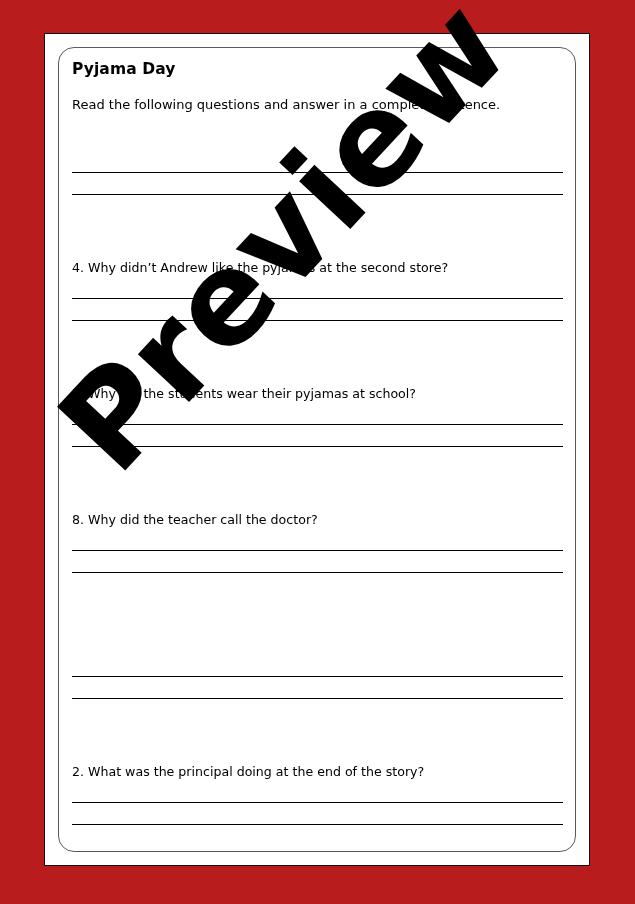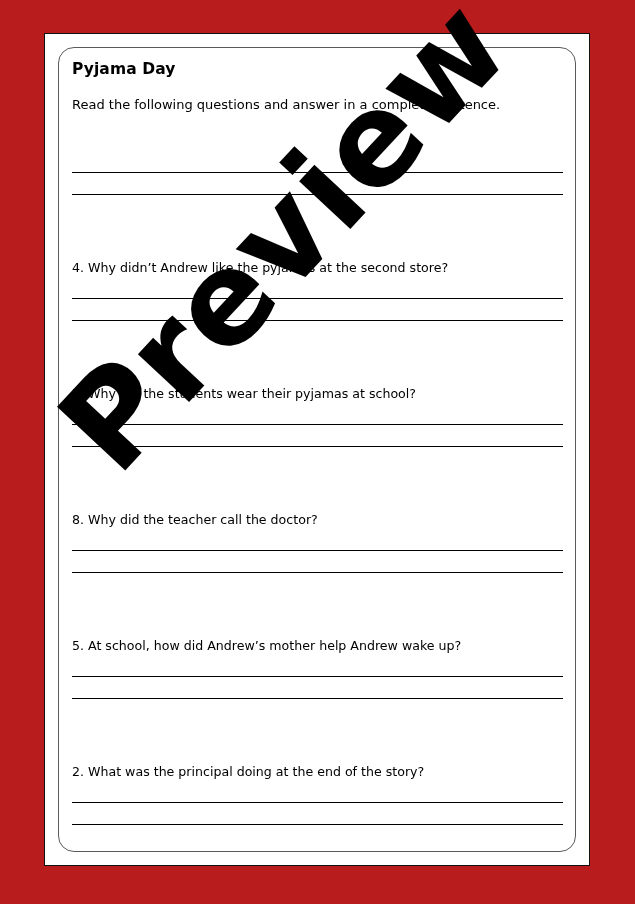--- a/index.html
+++ b/index.html
@@ -165,21 +165,20 @@
       <div class="answer-line l2"></div>
     </div>
 
     <div class="question-block">
       <div class="question-text">8. Why did the teacher call the doctor?</div>
       <div class="answer-line l1"></div>
       <div class="answer-line l2"></div>
     </div>
 
     <div class="question-block">
-      <div class="question-text">5. At school, how did Andrew’s mother help Andrew wake up?</div>
       <div class="answer-line l1"></div>
       <div class="answer-line l2"></div>
     </div>
 
     <div class="question-block">
       <div class="question-text">2. What was the principal doing at the end of the story?</div>
       <div class="answer-line l1"></div>
       <div class="answer-line l2"></div>
     </div>
 

